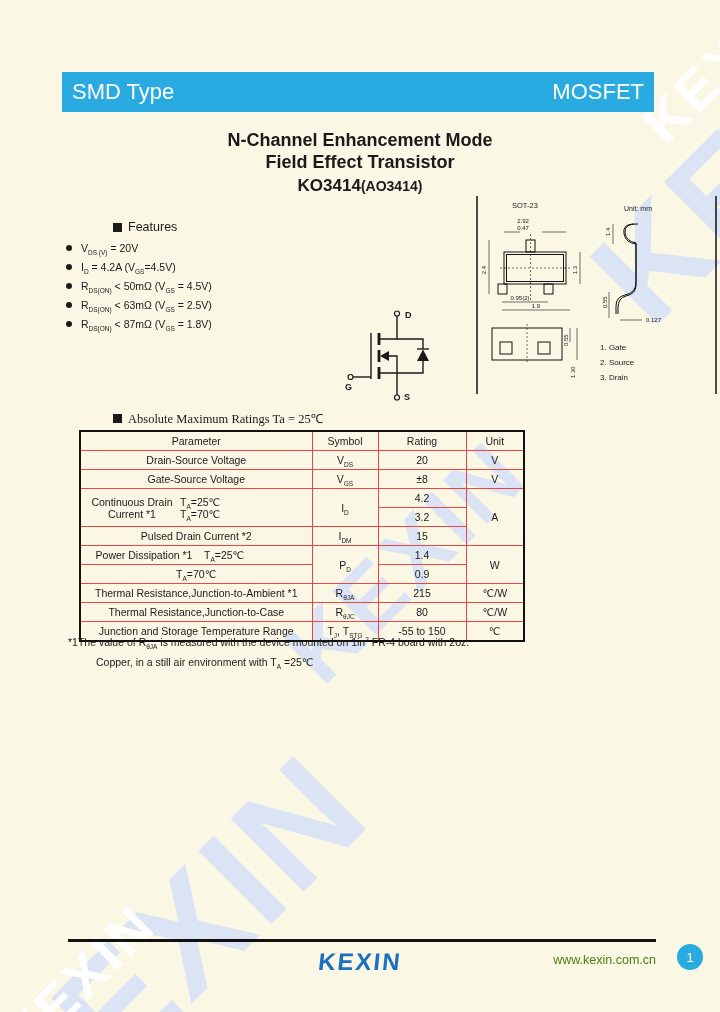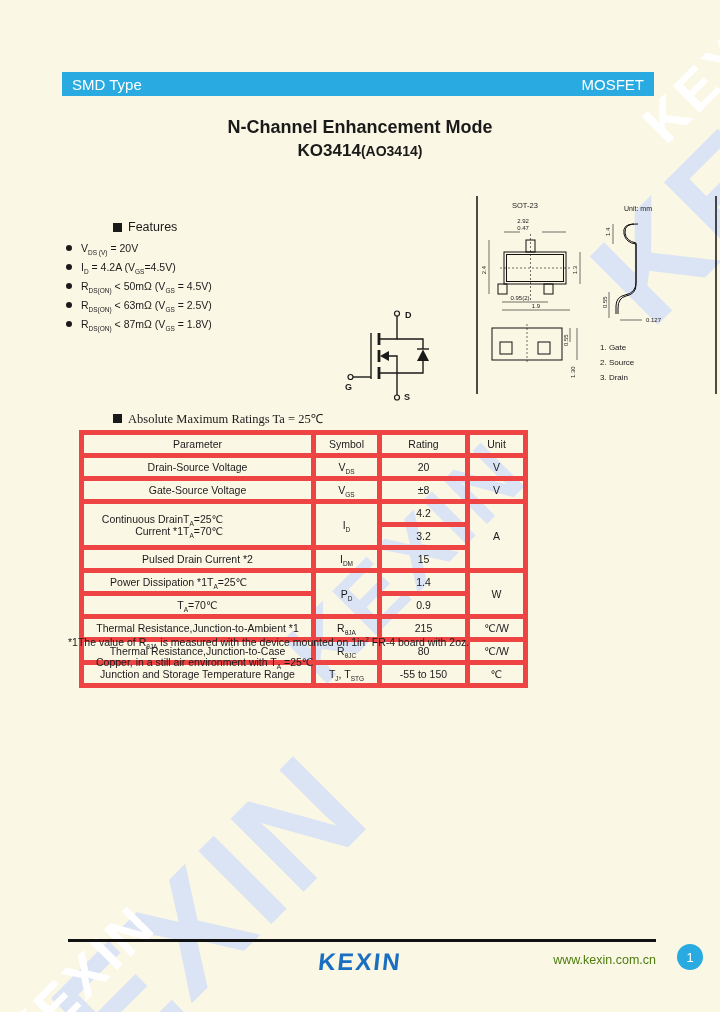--- a/index.html
+++ b/index.html
@@ -5,42 +5,42 @@
   html,body{margin:0;padding:0;}
   body{width:720px;height:1012px;background:#fbf7e5;font-family:"Liberation Sans","DejaVu Sans",sans-serif;color:#1a1a1a;}
   #page{position:relative;width:720px;height:1012px;overflow:hidden;background:#fbf7e5;}
   
   .wm{position:absolute;font-weight:bold;color:#dbe4f4;transform:rotate(-45deg);transform-origin:0 0;z-index:0;letter-spacing:4px;white-space:nowrap;}
   .wm-white{color:#ffffff;}
   
   .layer{position:absolute;left:0;top:0;width:720px;height:1012px;z-index:1;}
   .abs{position:absolute;}
   
-  .bar{left:62px;top:72px;width:592px;height:24px;background:#29abe2;color:#fff;display:flex;justify-content:space-between;align-items:center;padding:0 10px;box-sizing:border-box;font-size:15px;}
-  
-  .title{left:15px;top:116px;width:690px;text-align:center;font-weight:bold;font-size:18px;line-height:22px;}
+  .bar{left:62px;top:72px;width:592px;height:40px;background:#29abe2;color:#fff;display:flex;justify-content:space-between;align-items:center;padding:0 10px;box-sizing:border-box;font-size:22px;}
+  
+  .title{left:15px;top:129px;width:690px;text-align:center;font-weight:bold;font-size:18px;line-height:22px;}
   .part-line{font-size:17px;margin-top:2px;}
   .part-alt{font-size:14px;}
   
   .sec-head{display:flex;align-items:center;font-size:12.5px;margin-left:48px;}
   .sq{width:9px;height:9px;background:#1a1a1a;display:inline-block;margin-right:6px;}
   .feat-head{left:65px;top:220px;}
   .feat-list{left:66px;top:238px;list-style:none;margin:0;padding:0;font-size:10.5px;}
   .feat-list li{display:flex;align-items:center;height:19px;}
   .dot{width:6px;height:6px;border-radius:50%;background:#1a1a1a;margin-right:9px;flex:0 0 auto;}
   sub{font-size:0.62em;line-height:0;}
   sup{font-size:0.62em;line-height:0;}
   
   .rat-head{left:65px;top:410px;font-family:Liberation Serif, serif;}
   table.ratings{position:absolute;left:79px;top:430px;border-collapse:collapse;background:transparent;font-size:10.5px;}
-  table.ratings td,table.ratings th{border:5px solid #ef4444;height:18px;padding:0 3px;font-weight:normal;text-align:center;line-height:12px;}
+  table.ratings td,table.ratings th{border:1px solid #ef4444;height:18px;padding:0 3px;font-weight:normal;text-align:center;line-height:12px;}
   table.ratings{border:2px solid #111;}
   td.param{text-align:left;padding-left:5px;}
   .pline{display:flex;}
-  .pline .pl{flex:0 0 96px;text-align:right;}
+  .pline .pl{flex:0 0 96px;}
   .indent{padding-left:122px;text-align:left;}
   
   .note1{left:68px;top:636px;font-size:10.5px;}
   .note2{left:96px;top:656px;font-size:10.5px;}
   
   .foot-line{left:68px;top:939px;width:588px;height:3px;background:#111;}
   .logo{left:0;top:948px;width:720px;text-align:center;font-size:24px;font-weight:bold;color:#1b6fc0;letter-spacing:2px;transform:skewX(-6deg);}
   .url{left:0;top:953px;width:656px;text-align:right;font-size:12.5px;color:#4d7c0f;}
   .pagenum{left:677px;top:944px;width:26px;height:26px;border-radius:50%;background:#29abe2;color:#fff;font-size:13px;display:flex;align-items:center;justify-content:center;}
   
@@ -59,20 +59,21 @@
 
   <div class="layer">
 
     <div class="abs bar">
       <span>SMD Type</span>
       <span>MOSFET</span>
     </div>
 
     <div class="abs title">
       <div>N-Channel Enhancement Mode</div>
+      <div>Field Effect Transistor</div>
       <div class="part-line">
         <span>KO3414</span><span class="part-alt">(AO3414)</span>
       </div>
     </div>
 
     <div class="abs sec-head feat-head">
       <span class="sq"></span>
       <span>Features</span>
     </div>
     <ul class="abs feat-list">

